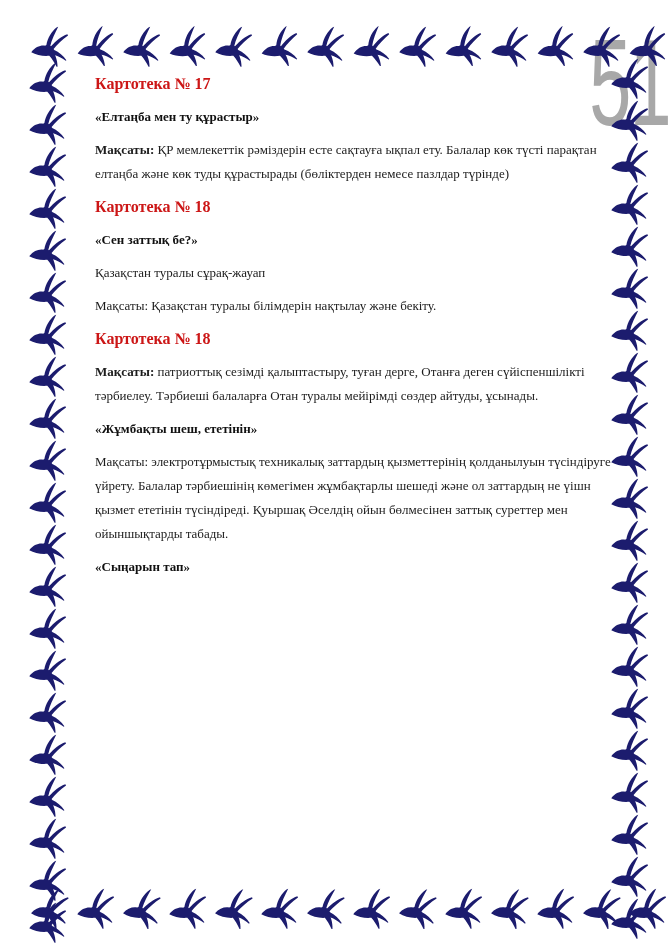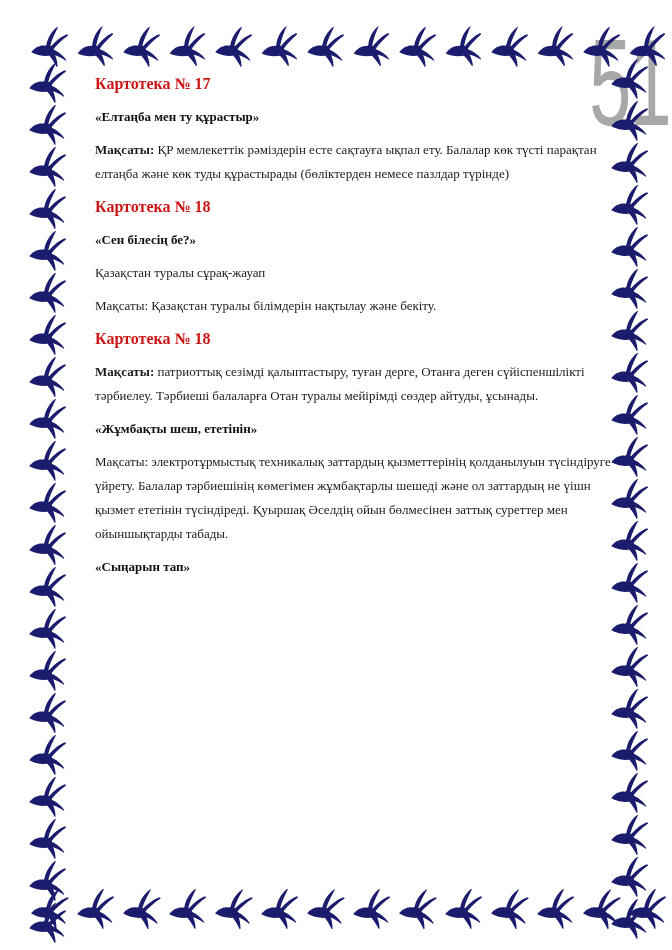--- a/index.html
+++ b/index.html
@@ -275,21 +275,21 @@
     </svg>
     </div>
 
   <div class="content">
 
     <h2 class="card-heading">Картотека № 17</h2>
     <h3 class="card-title">«Елтаңба мен ту құрастыр»</h3>
     <p class="body-text"><b class="lbl">Мақсаты:</b><span> ҚР мемлекеттік рәміздерін есте сақтауға ықпал ету. Балалар көк түсті парақтан елтаңба және көк туды құрастырады (бөліктерден немесе пазлдар түрінде)</span></p>
 
     <h2 class="card-heading">Картотека № 18</h2>
-    <h3 class="card-title">«Сен білесің бе?»</h3>
+    <h3 class="card-title">«Сен заттық бе?»</h3>
     <p class="body-text"><span>Қазақстан туралы сұрақ-жауап</span></p>
     <p class="body-text"><span>Мақсаты: Қазақстан туралы білімдерін нақтылау және бекіту.</span></p>
 
     <h2 class="card-heading">Картотека № 18</h2>
     <p class="body-text"><b class="lbl">Мақсаты:</b><span> патриоттық сезімді қалыптастыру, туған дерге, Отанға деген сүйіспеншілікті тәрбиелеу. Тәрбиеші балаларға Отан туралы мейірімді сөздер айтуды, ұсынады.</span></p>
 
     <h3 class="card-title">«Жұмбақты шеш, ететінін»</h3>
     <p class="body-text"><span>Мақсаты: электротұрмыстық техникалық заттардың қызметтерінің қолданылуын түсіндіруге үйрету. Балалар тәрбиешінің көмегімен жұмбақтарлы шешеді және ол заттардың не үішн қызмет ететінін түсіндіреді. Қуыршақ Әселдің ойын бөлмесінен заттық суреттер мен ойыншықтарды табады.</span></p>
 
     <h3 class="card-title">«Сыңарын тап»</h3>

